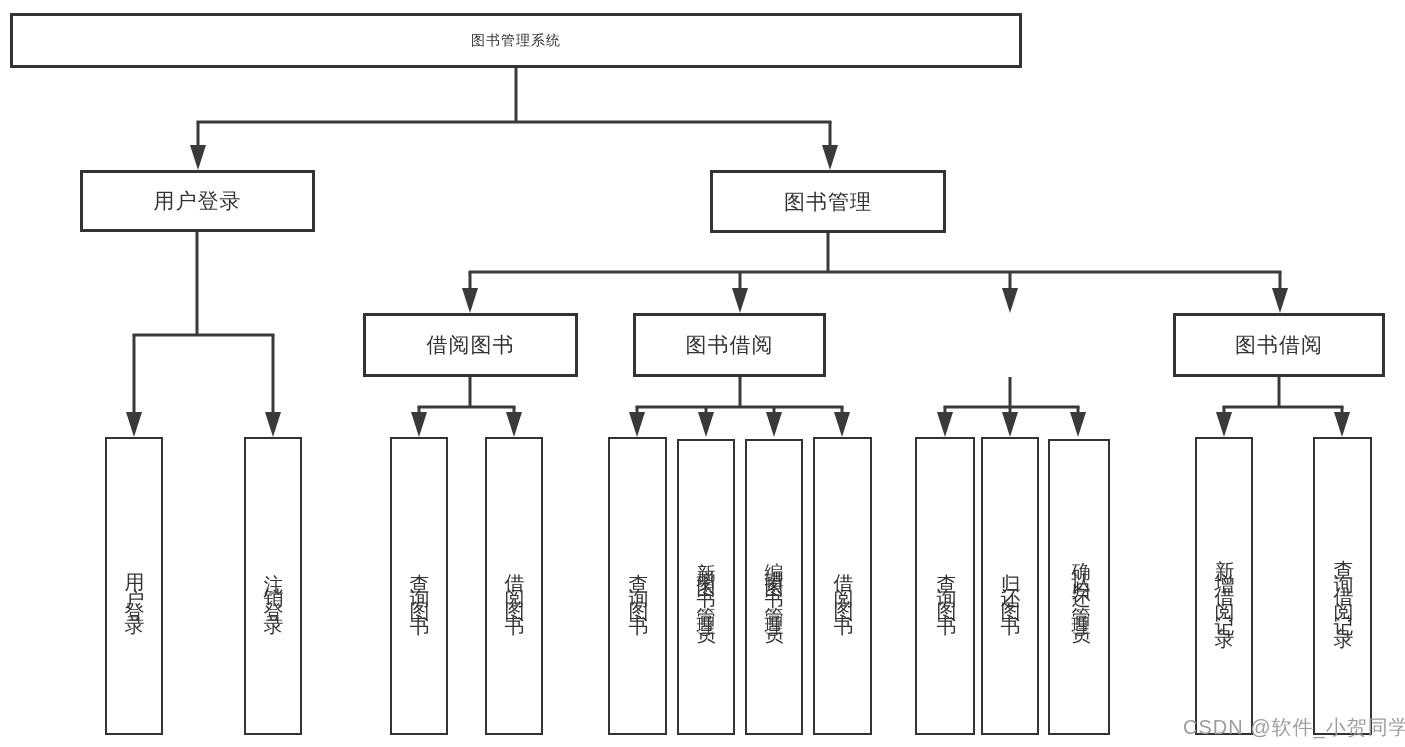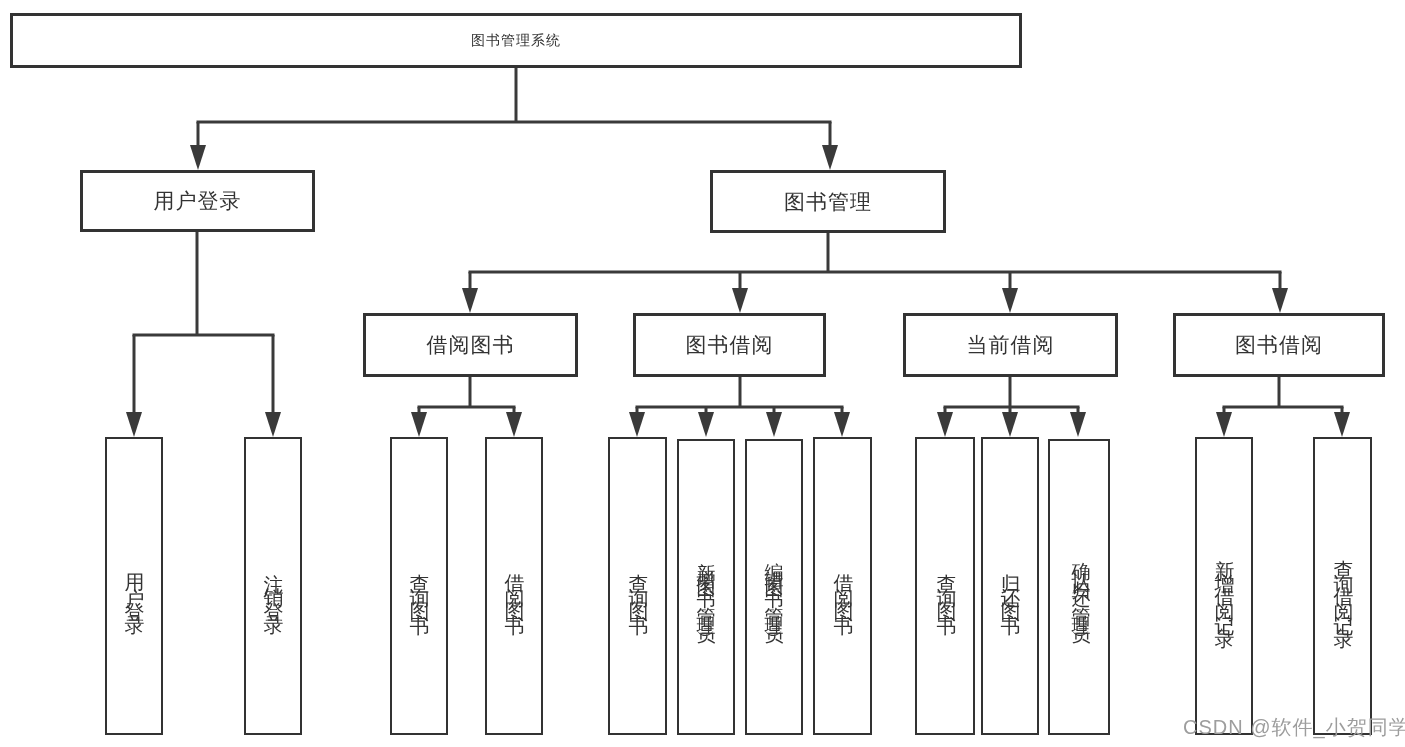--- a/index.html
+++ b/index.html
@@ -124,21 +124,20 @@
       <polygon points="1334,412 1350,412 1342,437"></polygon>
   </svg>
 
   <div class="box hbox root" style="left:10px;top:13px;width:1012px;height:55px">图书管理系统</div>
 
   <div class="box hbox" style="left:80px;top:170px;width:235px;height:62px">用户登录</div>
   <div class="box hbox" style="left:710px;top:170px;width:236px;height:63px">图书管理</div>
 
   <div class="box hbox" style="left:363px;top:313px;width:215px;height:64px">借阅图书</div>
   <div class="box hbox" style="left:633px;top:313px;width:193px;height:64px">图书借阅</div>
-  <div class="box hbox" style="left:903px;top:313px;width:215px;height:64px">当前借阅</div>
   <div class="box hbox" style="left:1173px;top:313px;width:212px;height:64px">图书借阅</div>
 
   <div class="box leaf" style="left:105px;top:437px;width:58px;height:298px">用户登录</div>
   <div class="box leaf" style="left:244px;top:437px;width:58px;height:298px">注销登录</div>
   <div class="box leaf" style="left:390px;top:437px;width:58px;height:298px">查询图书</div>
   <div class="box leaf" style="left:485px;top:437px;width:58px;height:298px">借阅图书</div>
   <div class="box leaf" style="left:608px;top:437px;width:59px;height:298px">查询图书</div>
   <div class="box leaf dense" style="left:677px;top:439px;width:58px;height:296px">新增图书（管理员）</div>
   <div class="box leaf dense" style="left:745px;top:439px;width:58px;height:296px">编辑图书（管理员）</div>
   <div class="box leaf" style="left:813px;top:437px;width:59px;height:298px">借阅图书</div>

